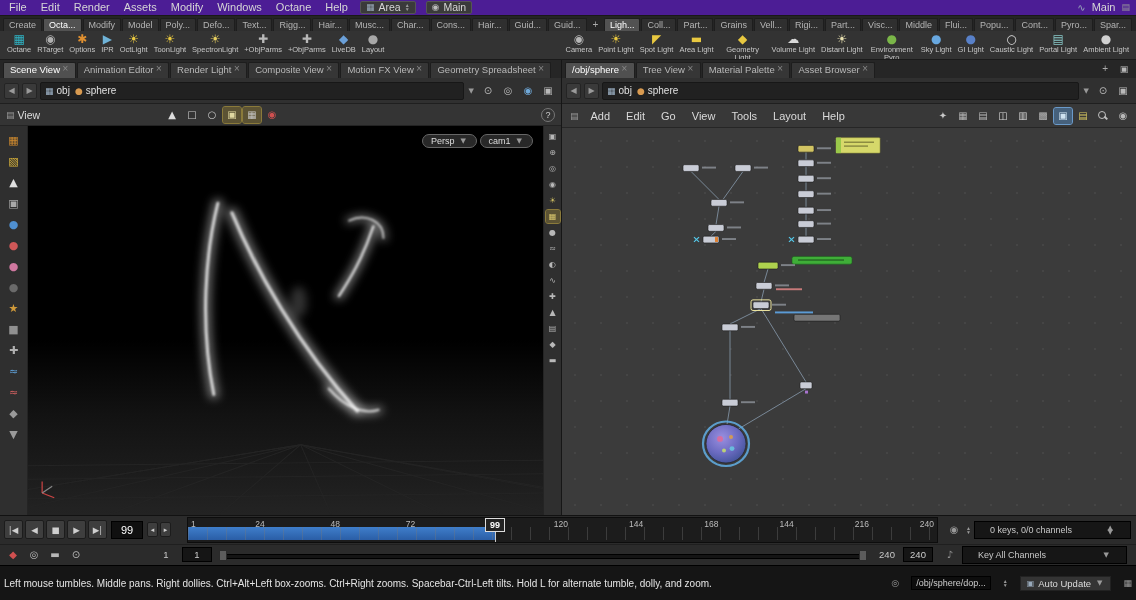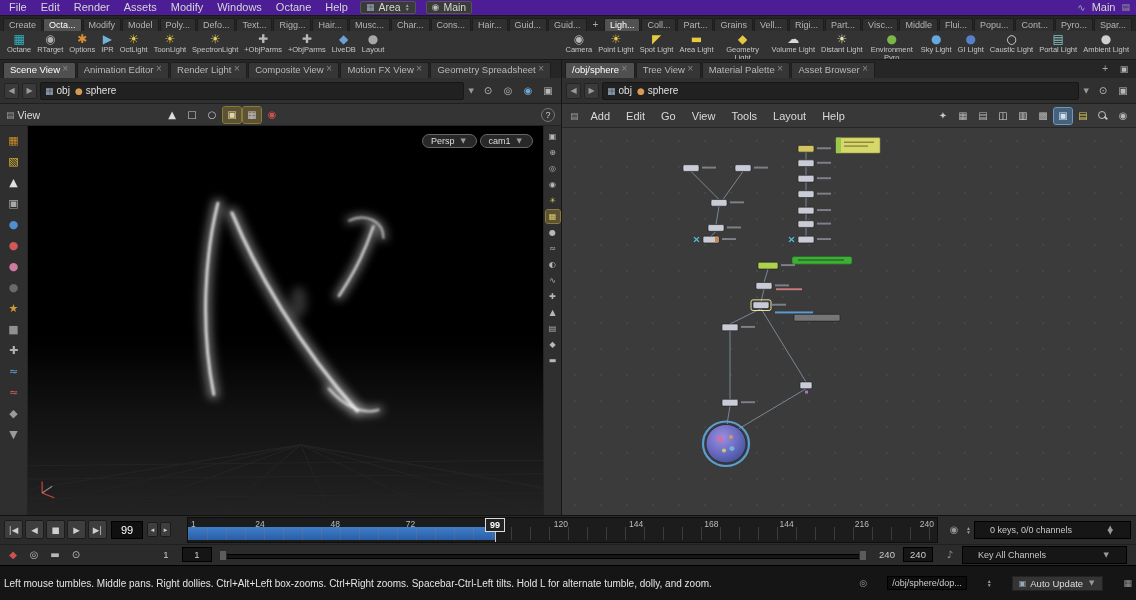--- a/index.html
+++ b/index.html
@@ -99,21 +99,21 @@
   #pb2{height:22px;background:#2b2b2b;border-top:1px solid #1f1f1f;display:flex;align-items:center;padding:0 4px;gap:3px}
   #pb2-icons{display:flex;gap:3px}
   .sm-field{width:30px;height:15px;background:#151515;border:1px solid #000;color:#ccc;font-size:9.5px;display:flex;align-items:center;justify-content:center}
   #range-start-label,#range-end-label{font-size:9.5px;color:#c8c8c8;width:26px;text-align:center}
   #groove{flex:1;height:14px;position:relative;margin:0 4px}
   #groove::before{content:"";position:absolute;left:0;right:0;top:6px;height:3px;background:#141414;border:1px solid #000}
   .handle{position:absolute;top:2px;width:8px;height:11px;background:#5c5c5c;border:1px solid #2a2a2a}
   #pb2-right{width:196px;display:flex;align-items:center;gap:3px;padding:0 5px}
 
   
-  #statusbar{height:36px;background:#151515;border-top:1px solid #000;display:flex;align-items:center;padding:0 4px;font-size:10px;color:#e4e4e4;gap:20px}
+  #statusbar{height:36px;background:#151515;border-top:1px solid #000;display:flex;align-items:center;padding:0 4px;font-size:10px;color:#e4e4e4;gap:12px}
   #help-text{flex:1;white-space:nowrap;overflow:hidden}
   .sb-field{height:14px;background:#0d0d0d;border:1px solid #000;font-size:9px;color:#ccc;display:flex;align-items:center;padding:0 4px}
   #auto-update{display:flex;align-items:center;gap:4px;background:#343434;border:1px solid #222;height:15px;padding:0 6px;font-size:9.5px;color:#ddd}
 </style>
 </head>
 <body>
 
 <div id="app">
 
   <div id="menubar">

